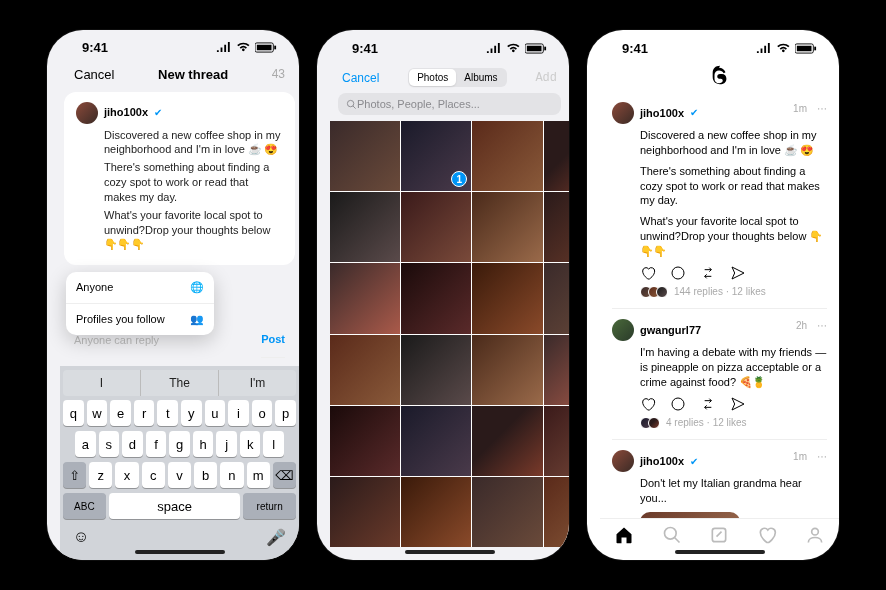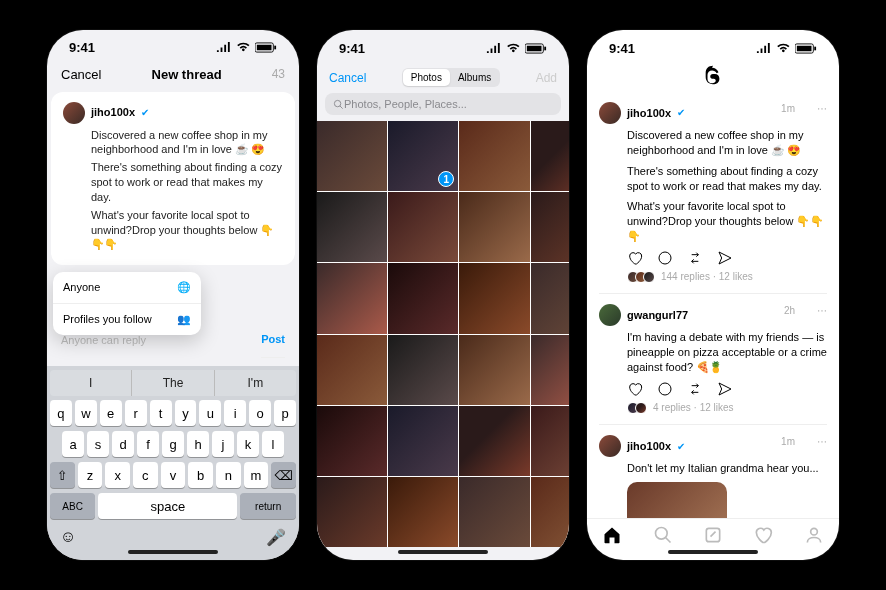--- a/index.html
+++ b/index.html
@@ -17,20 +17,21 @@
   .phone {
     width: 252px;
     height: 530px;
     background: #fff;
     border-radius: 36px;
     overflow: hidden;
     position: relative;
     display: flex;
     flex-direction: column;
     box-shadow: 0 0 0 1px rgba(255,255,255,0.05);
+    padding-left: 13px;
   }
   
   .status-bar {
     height: 30px;
     display: flex;
     align-items: center;
     justify-content: space-between;
     padding: 6px 22px 0;
     font-size: 13px;
     font-weight: 600;
@@ -99,33 +100,33 @@
   .key.ret { flex:1.6; font-size:10px; }
   .kb-bottom { display:flex; justify-content:space-between; padding:4px 10px 0; }
   .home-ind { width:90px; height:4px; background:#222; border-radius:2px; margin:3px auto 0; }
   
   .p2 { background:#f2f2f5; }
   .header2 { display:flex; justify-content:space-between; align-items:center; padding:8px 12px 6px; font-size:12px; }
   .header2 .cancel { color:#0095f6; }
   .seg { display:flex; background:#e3e3e6; border-radius:6px; padding:1px; font-size:10px; }
   .seg span { padding:3px 8px; border-radius:5px; }
   .seg .active { background:#fff; box-shadow:0 1px 2px rgba(0,0,0,0.1); }
-  .header2 .add { color:#ccc; }
+  .header2 .add { color:#ccc;font-family:Liberation Mono, monospace; }
   .search2 { margin:0 8px 6px; background:#e3e3e6; border-radius:8px; padding:5px 8px; font-size:11px; color:#8a8a8e; display:flex; align-items:center; gap:0; }
   .grid { display:grid; grid-template-columns:repeat(4,1fr); gap:1px; flex:1; overflow:hidden; background:#fff; }
   .tile { aspect-ratio:1; position:relative; }
   .tile .img { width:100%; height:100%; }
   .badge-sel { position:absolute; bottom:4px; right:4px; width:16px; height:16px; border-radius:50%; background:#0095f6; color:#fff; font-size:10px; font-weight:600; display:flex; align-items:center; justify-content:center; border:1.5px solid #fff; }
   .show-sel { text-align:center; color:#0095f6; font-weight:600; font-size:12px; padding:10px 0; background:#fff; }
   
   .p3 { background:#fff; }
   .threads-logo { text-align:center; padding:4px 0 2px; }
   .feed { flex:1; overflow:hidden; padding:0 12px; }
   .post { padding:10px 0; border-bottom:0.5px solid #eee; font-size:11px; line-height:1.35; position:relative; }
-  .post .meta-time { position:absolute; right:0; top:10px; color:#aaa; font-size:10px; display:flex; align-items:center; gap:22px; }
+  .post .meta-time { position:absolute; right:0; top:10px; color:#aaa; font-size:10px; display:flex; align-items:center; gap:10px; }
   .post .body { margin-left:28px; }
   .actions { display:flex; gap:14px; margin:6px 0 4px 28px; }
   .actions svg { width:16px; height:16px; }
   .stats { margin-left:28px; color:#aaa; font-size:10px; display:flex; align-items:center; gap:6px; }
   .facepile { display:flex; }
   .facepile .fp { width:12px; height:12px; border-radius:50%; border:1px solid #fff; margin-left:-4px; }
   .facepile .fp:first-child{ margin-left:0; }
   .attached-img { width:100px; height:70px; border-radius:10px; margin:6px 0 0 28px; background:linear-gradient(135deg,#6a3a2a,#aa7a5a); }
   .tabbar { display:flex; border-top:0.5px solid #eee; padding:6px 0 2px; }
   .tabbar div { flex:1; display:flex; justify-content:center; }

